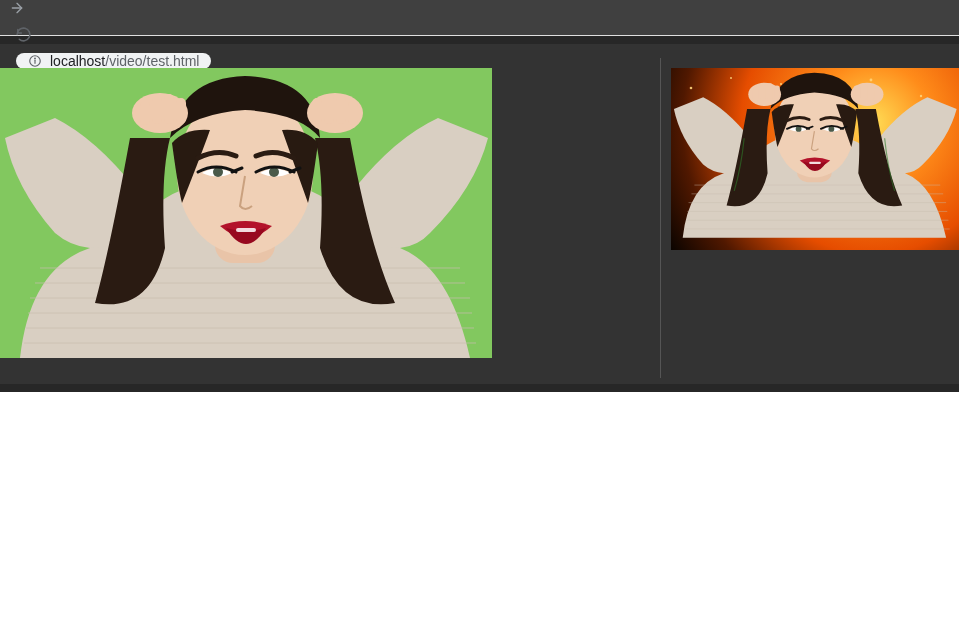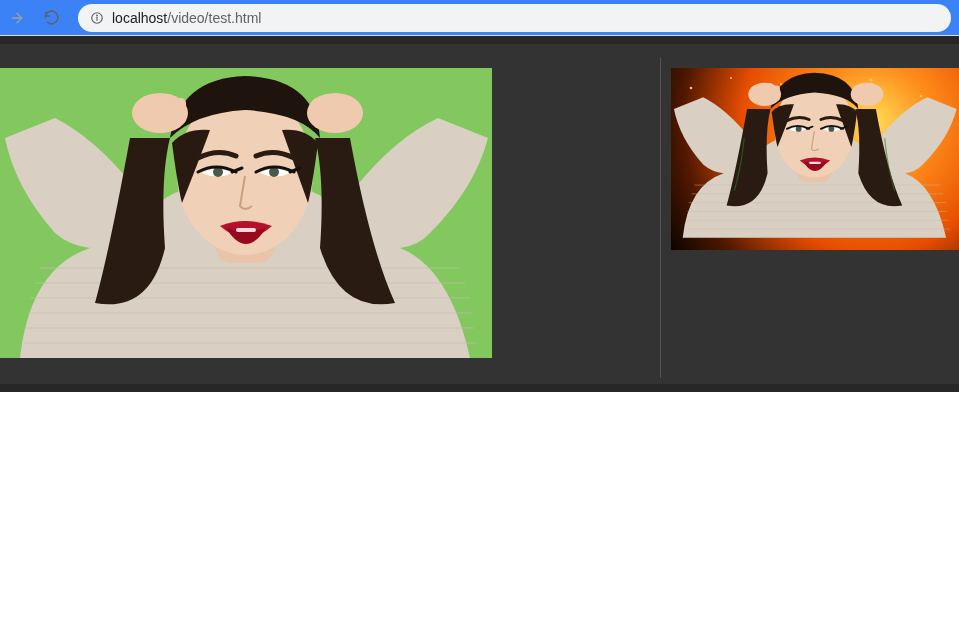--- a/index.html
+++ b/index.html
@@ -1,26 +1,27 @@
 <!DOCTYPE html>
 <html><head>
   <meta charset="utf-8">
   <style>
     * { margin: 0; padding: 0; box-sizing: border-box; }
     body { font-family: "Segoe UI", Arial, sans-serif; background: #fff; width: 959px; height: 639px; overflow: hidden; }
 
     
     .toolbar {
       height: 36px;
-      background: #3b82f6;
+      background: #404040;
       display: flex;
-      align-items: center;
+      align-items: flex-start;
       padding: 0 8px;
       gap: 10px;
       border-bottom: 1px solid #e0e0e0;
+      flex-direction: column;
     }
     .nav-arrow {
       width: 18px; height: 18px;
       color: #5f6368;
       display: flex; align-items: center; justify-content: center;
     }
     .reload {
       width: 18px; height: 18px;
       color: #5f6368;
       display: flex; align-items: center; justify-content: center;

